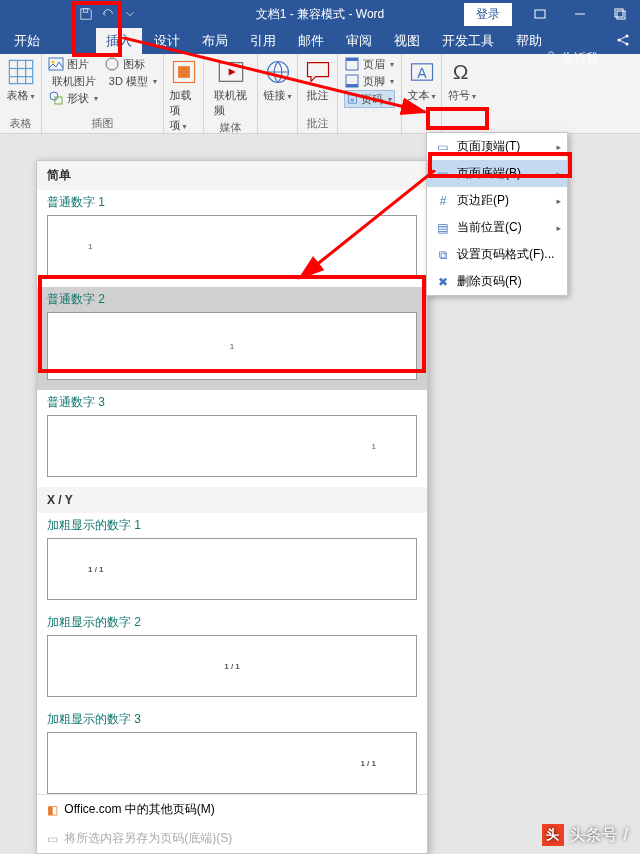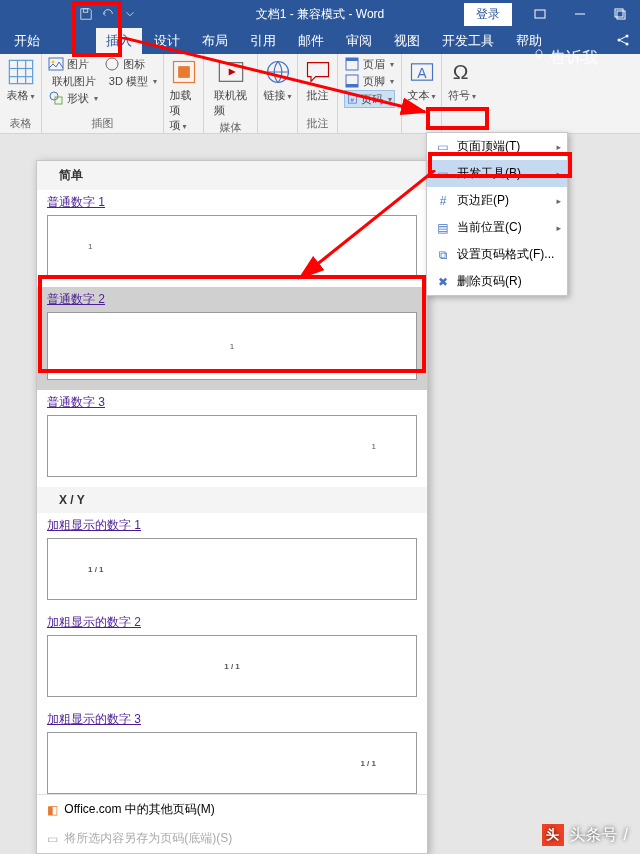--- a/index.html
+++ b/index.html
@@ -14,21 +14,21 @@
 .titlebar .qat span { width: 14px; height: 14px; opacity: .8; }
 .titlebar .center { position: absolute; left: 50%; transform: translateX(-50%); white-space: nowrap; }
 .titlebar .right { position: absolute; right: 0; display: flex; align-items: center; }
 .titlebar .login { background: #fff; color: #2b579a; padding: 3px 12px; font-size: 12px; margin-right: 8px; }
 .titlebar .winbtn { width: 40px; height: 28px; display: flex; align-items: center; justify-content: center; }
 .titlebar .winbtn svg { stroke: #fff; fill: none; }
 
 .ribbon-tabs { height: 26px; background: #2b579a; display: flex; align-items: center; color: #fff; font-size: 13px; padding-left: 4px; gap: 2px; position: relative; }
 .ribbon-tabs .tab { padding: 4px 10px 5px; cursor: pointer; }
 .ribbon-tabs .tab.active { background: #f3f3f3; color: #2b579a; margin-left: 44px; }
-.ribbon-tabs .tell { position: absolute; right: 42px; display: flex; gap: 4px; font-size: 16px; opacity: .9; margin-top: 34px; }
+.ribbon-tabs .tell { position: absolute; right: 42px; display: flex; gap: 4px; font-size: 12px; opacity: .9; margin-top: 34px; }
 .ribbon-tabs .share { position: absolute; right: 8px; }
 
 .ribbon { height: 80px; background: #f3f3f3; border-bottom: 1px solid #d4d4d4; display: flex; font-size: 11px; color: #444; }
 .group { border-right: 1px solid #d4d4d4; padding: 2px 6px; display: flex; flex-direction: column; justify-content: space-between; align-items: center; }
 .group .label { font-size: 11px; color: #666; text-align: center; white-space: nowrap; }
 .group .stack { display: flex; flex-direction: column; gap: 1px; }
 .group .row { display: flex; align-items: center; gap: 3px; white-space: nowrap; }
 .group .btn { display: flex; flex-direction: column; align-items: center; gap: 2px; padding: 2px 4px; }
 .group .icon { width: 16px; height: 16px; }
 .group .bigicon { width: 28px; height: 28px; }
@@ -40,23 +40,23 @@
 .dropdown .item:hover, .dropdown .item.hl { background: #c5d9f1; }
 .dropdown .item .arrow { position: absolute; right: 6px; font-size: 9px; color: #666; }
 .dropdown .iconbox { width: 16px; height: 16px; display: flex; align-items: center; justify-content: center; color: #4472c4; }
 
 
 .gallery { position: absolute; left: 36px; top: 160px; width: 392px; bottom: 0; background: #fff; border: 1px solid #c6c6c6; box-shadow: 2px 2px 8px rgba(0,0,0,.25); z-index: 15; display: flex; flex-direction: column; }
 .gallery .scroll { overflow-y: auto; flex: 1; }
 .gallery .scroll::-webkit-scrollbar { width: 16px; }
 .gallery .scroll::-webkit-scrollbar-track { background: #f0f0f0; }
 .gallery .scroll::-webkit-scrollbar-thumb { background: #c1c1c1; }
-.gallery .section { padding: 6px 22px; font-size: 12px; color: #333; background: #f4f4f4; font-weight: bold; }
+.gallery .section { padding: 6px 10px; font-size: 12px; color: #333; background: #f4f4f4; font-weight: bold; }
 .gallery .gitem { padding: 4px 10px 10px; }
-.gallery .gitem .gname { font-size: 12px; color: #4c1d95; margin-bottom: 4px; text-decoration: underline; }
+.gallery .gitem .gname { font-size: 12px; color: #0f766e; margin-bottom: 4px; }
 .gallery .preview { height: 62px; border: 1px solid #999; background: #fff; position: relative; font-size: 8px; color: #555; }
 .gallery .preview.tall { height: 68px; }
 .gallery .preview .num { position: absolute; bottom: 42%; font-size: 8px; }
 .gallery .preview .num.left { left: 40px; }
 .gallery .preview .num.center { left: 50%; transform: translateX(-50%); }
 .gallery .preview .num.right { right: 40px; }
 .gallery .footer { border-top: 1px solid #e0e0e0; }
 .gallery .footer .item { display: flex; align-items: center; padding: 6px 10px; gap: 6px; font-size: 12px; }
 .gallery .footer .item.disabled { color: #aaa; }
 
@@ -272,21 +272,21 @@
 <div class="docarea"></div>
 
 <div class="dropdown">
   <div class="item">
       <span class="iconbox">▭</span>
       <span>页面顶端(T)</span>
       <span class="arrow">▸</span>
     </div>
   <div class="item hl">
       <span class="iconbox">▭</span>
-      <span>开发工具(B)</span>
+      <span>页面底端(B)</span>
       <span class="arrow">▸</span>
     </div>
   <div class="item">
       <span class="iconbox">#</span>
       <span>页边距(P)</span>
       <span class="arrow">▸</span>
     </div>
   <div class="item">
       <span class="iconbox">▤</span>
       <span>当前位置(C)</span>

